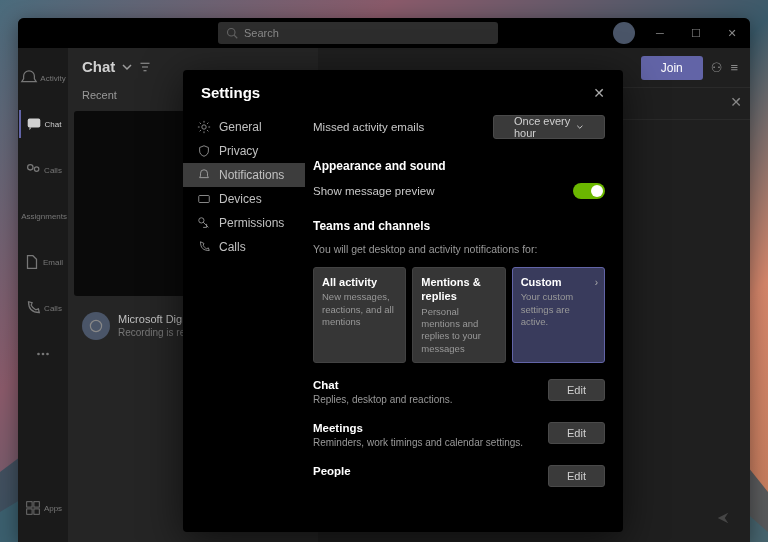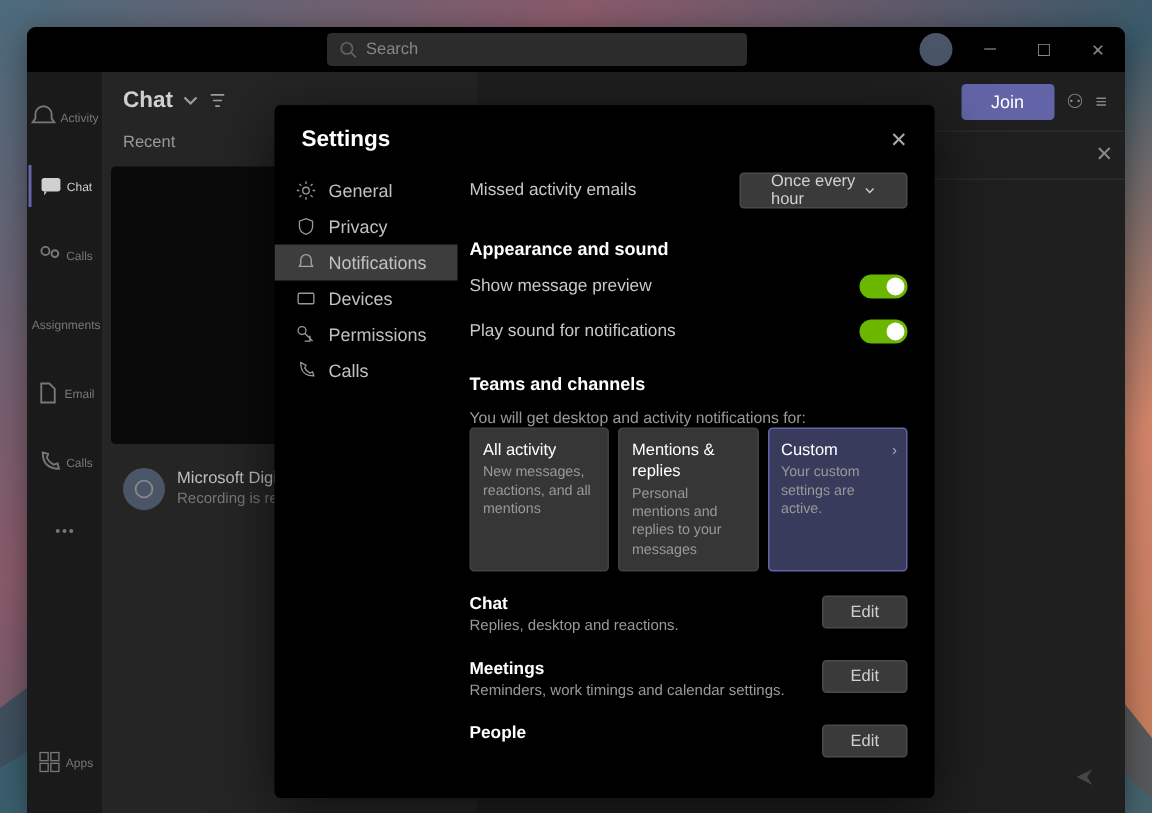--- a/index.html
+++ b/index.html
@@ -64,25 +64,25 @@
 
 .section-title { font-size: 12px; font-weight: 600; color: #fff; margin-top: 4px; margin-bottom: 10px; }
 .section-title.mt { margin-top: 20px; }
 .setting-row { display: flex; align-items: center; margin-bottom: 14px; font-size: 11.5px; }
 .setting-row .label { flex: 1; color: #c8c8c8; }
 .dropdown { width: 112px; height: 24px; background: #3a3a3a; border: 1px solid #4a4a4a; border-radius: 3px; display: flex; align-items: center; padding: 0 20px; font-size: 11px; color: #d0d0d0; justify-content: space-between; }
 .dropdown svg { width: 10px; height: 10px; }
 .toggle { width: 32px; height: 16px; background: #6bb700; border-radius: 8px; position: relative; }
 .toggle::after { content: ''; position: absolute; right: 2px; top: 2px; width: 12px; height: 12px; background: #fff; border-radius: 50%; }
 
-.sub-text { font-size: 10.5px; color: #999; margin-bottom: 0; }
+.sub-text { font-size: 10.5px; color: #999; margin-bottom: 12px; }
 .card-row { display: flex; gap: 6px; margin-bottom: 8px; }
 .card { flex: 1; background: #363636; border: 1px solid #424242; border-radius: 3px; padding: 7px 8px; font-size: 10px; line-height: 1.3; position: relative; }
 .card.selected { border-color: #6264a7; background: #393b5c; }
-.card-title { font-size: 11px; font-weight: 400; color: #fff; margin-bottom: 2px; }
+.card-title { font-size: 11px; font-weight: 700; color: #fff; margin-bottom: 2px; }
 .card-desc { color: #999; font-size: 9.5px; }
 .card .chev { position: absolute; right: 6px; top: 8px; color: #aaa; font-size: 10px; }
 
 .edit-section { display: flex; align-items: flex-start; margin-top: 16px; gap: 10px; }
 .edit-text { flex: 1; }
 .edit-title { font-size: 11.5px; font-weight: 600; color: #fff; margin-bottom: 2px; }
 .edit-desc { font-size: 10px; color: #999; line-height: 1.3; }
 .edit-btn { background: #3a3a3a; border: 1px solid #4a4a4a; color: #d0d0d0; padding: 4px 18px; border-radius: 3px; font-size: 11px; cursor: pointer; }
 </style>
 </head>
@@ -304,24 +304,20 @@
                 <path d="M2 4l4 4 4-4" fill="none" stroke="currentColor" stroke-width="1.5"></path>
               </svg>
           </div>
         </div>
 
         <div class="section-title mt">Appearance and sound</div>
         <div class="setting-row">
           <span class="label">Show message preview</span>
           <div class="toggle"></div>
         </div>
-        <div class="setting-row">
-          <span class="label">Play sound for notifications</span>
-          <div class="toggle"></div>
-        </div>
 
         <div class="section-title mt">Teams and channels</div>
         <div class="sub-text">You will get desktop and activity notifications for:</div>
         <div class="card-row">
           <div class="card">
             <div class="card-title">All activity</div>
             <div class="card-desc">New messages, reactions, and all mentions</div>
           </div>
           <div class="card">
             <div class="card-title">Mentions &amp; replies</div>

